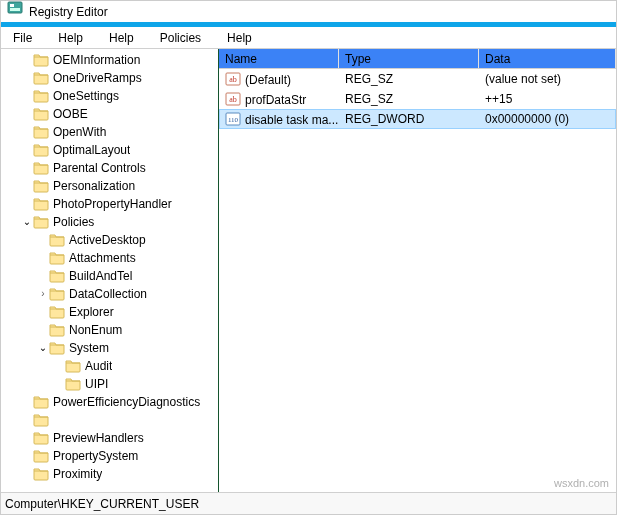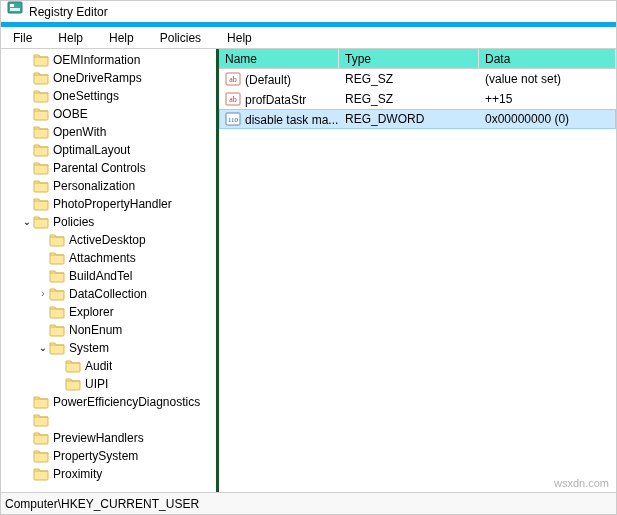--- a/index.html
+++ b/index.html
@@ -29,21 +29,21 @@
   }
   .menuitem {
     padding: 0 8px;
     cursor: default;
   }
   .content {
     flex: 1; display: flex; min-height: 0;
   }
   .treepane {
     width: 218px;
-    border-right: 3px solid #14532d;
+    border-right: 1px solid #14532d;
     overflow-y: scroll;
     overflow-x: hidden;
     padding-top: 2px;
     position: relative;
   }
   
   .treepane::-webkit-scrollbar { width: 16px; }
   .treepane::-webkit-scrollbar-track { background: #f0f0f0; }
   .treepane::-webkit-scrollbar-thumb { background: #c0c0c0; }
 
@@ -78,21 +78,21 @@
     display: flex; flex-direction: column;
     min-width: 0;
   }
   .listheader, .listrow {
     display: flex;
     height: 20px;
     align-items: center;
   }
   .listheader {
     border-bottom: 1px solid #d0d0d0;
-    background: #5eead4;
+    background: #3b82f6;
   }
   .listheader .col {
     border-right: 1px solid #e0e0e0;
     padding-left: 6px;
     height: 100%;
     display: flex; align-items: center;
     color: #000;
   }
   .listbody { flex:1; overflow:auto; }
   .listrow .col {

